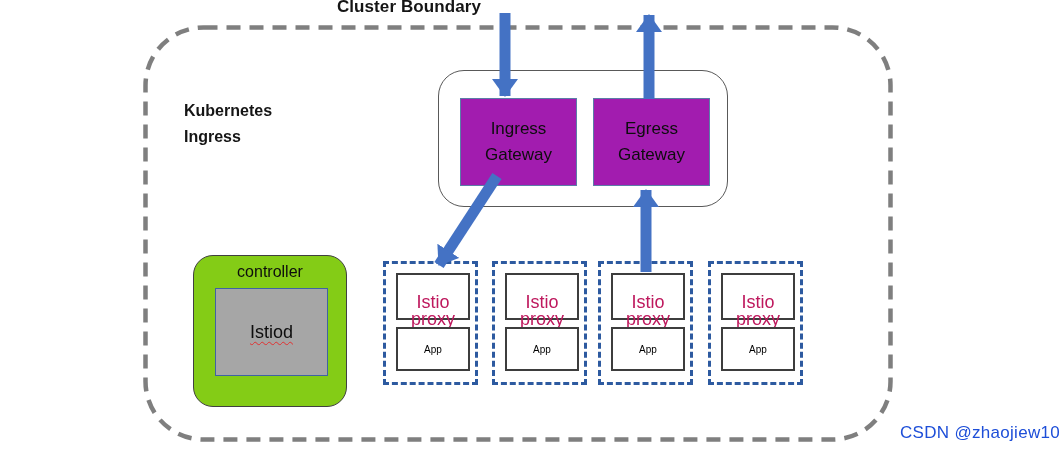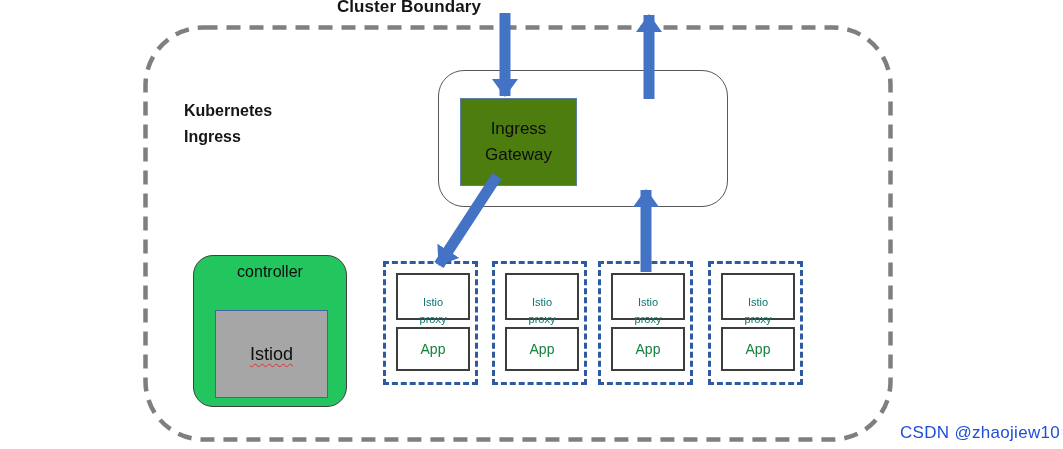--- a/index.html
+++ b/index.html
@@ -26,61 +26,61 @@
     font-size:16px;font-weight:600;line-height:26px;color:#151515;
   }
 
   
   #gateway-group{
     left:438px;top:70px;width:290px;height:137px;
     background:#fff;border:1.5px solid #595959;border-radius:26px;
   }
   .gw-box{
     position:absolute;top:27px;width:117px;height:88px;
-    background:#4d7c0f;border:1.5px solid #5b7da8;
+    background:#a21caf;border:1.5px solid #5b7da8;
     display:flex;align-items:center;justify-content:center;text-align:center;
   }
   #ingress-gateway-box{left:21px;}
   #egress-gateway-box{left:154px;}
   .gw-box span{display:block;width:84px;font-size:17px;line-height:26px;color:#0d0d0d;}
 
   
   #controller-group{
     left:193px;top:255px;width:154px;height:152px;
-    background:#22c55e;border:1.6px solid #404040;border-radius:20px;
+    background:#84cc16;border:1.6px solid #404040;border-radius:20px;
   }
   #controller-label{
     position:absolute;left:0;top:7px;width:100%;text-align:center;
     font-size:16px;color:#0d0d0d;
   }
   #istiod-box{
-    position:absolute;left:21px;top:54px;width:113px;height:88px;
+    position:absolute;left:21px;top:32px;width:113px;height:88px;
     background:#A6A6A6;border:1.5px solid #3f63a3;
     display:flex;align-items:center;justify-content:center;
   }
   #istiod-box span{
     font-size:18px;color:#0d0d0d;
     text-decoration:underline wavy #e03030;
     text-decoration-thickness:1px;text-underline-offset:3px;
   }
 
   
   .pod{
     position:absolute;top:261px;width:95px;height:124px;
     border:3px dashed #2d5aa0;background:#fff;
   }
   .pod-inner{
     position:absolute;left:10px;width:74px;background:#fff;
     border:2px solid #3d3d3d;
     display:flex;align-items:center;justify-content:center;text-align:center;
   }
   .proxy-box{top:9px;height:47px;}
-  .proxy-box span{display:block;width:46px;font-size:11px;line-height:17px;color:#0f766e;margin-top:28px;}
+  .proxy-box span{display:block;width:46px;font-size:18px;line-height:17px;color:#be185d;margin-top:28px;}
   .app-box{top:63px;height:44px;}
-  .app-box span{font-size:14px;color:#15803d;}
+  .app-box span{font-size:10px;color:#000000;}
 
   #pod-1{left:383px;}
   #pod-2{left:492px;}
   #pod-3{left:598px;}
   #pod-4{left:708px;}
 
   
   #watermark{
     right:3px;top:423px;font-size:17px;color:#1d4ed8;letter-spacing:0.3px;
   }
@@ -92,20 +92,23 @@
   <rect x="145.5" y="27.5" width="745" height="412" rx="58" ry="58" fill="none" stroke="#7f7f7f" stroke-width="4.5" stroke-dasharray="14 9"></rect>
 </svg>
 
 <div class="abs content" id="cluster-boundary-label">Cluster Boundary</div>
 
 <div class="abs content" id="kubernetes-cluster-label">Kubernetes Ingress</div>
 
 <div class="abs content" id="gateway-group">
   <div class="gw-box" id="ingress-gateway-box">
     <span>Ingress Gateway</span>
+  </div>
+  <div class="gw-box" id="egress-gateway-box">
+    <span>Egress Gateway</span>
   </div>
 </div>
 
 <div class="abs content" id="controller-group">
   <div id="controller-label">controller</div>
   <div id="istiod-box">
     <span>Istiod</span>
   </div>
 </div>
 

